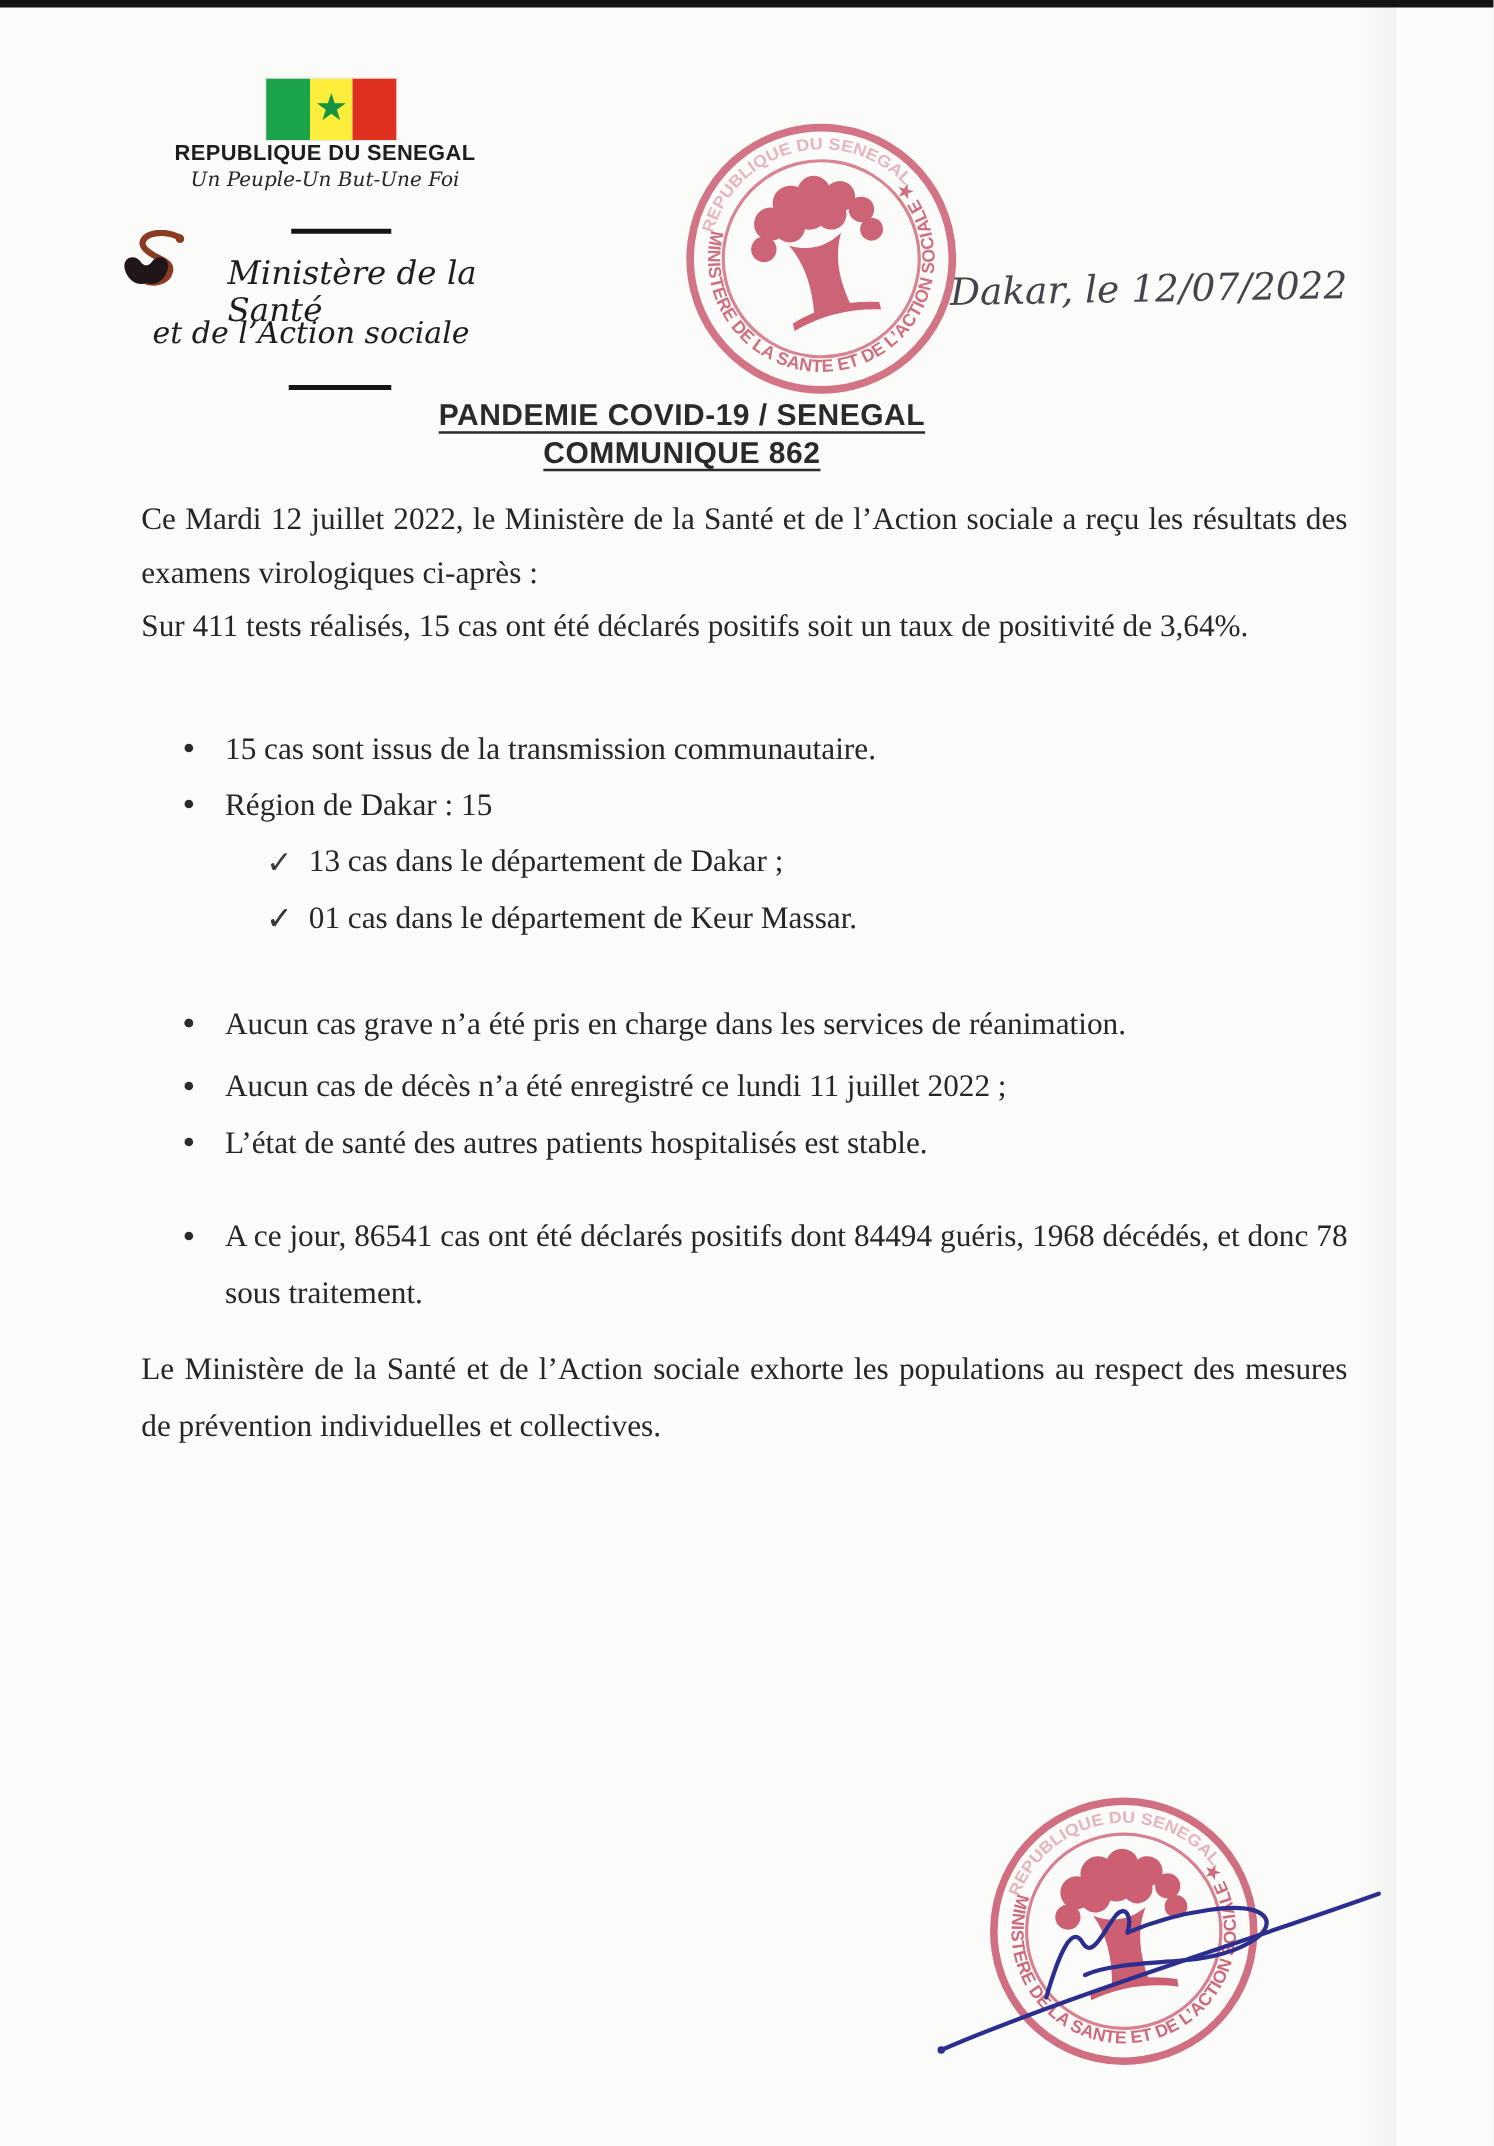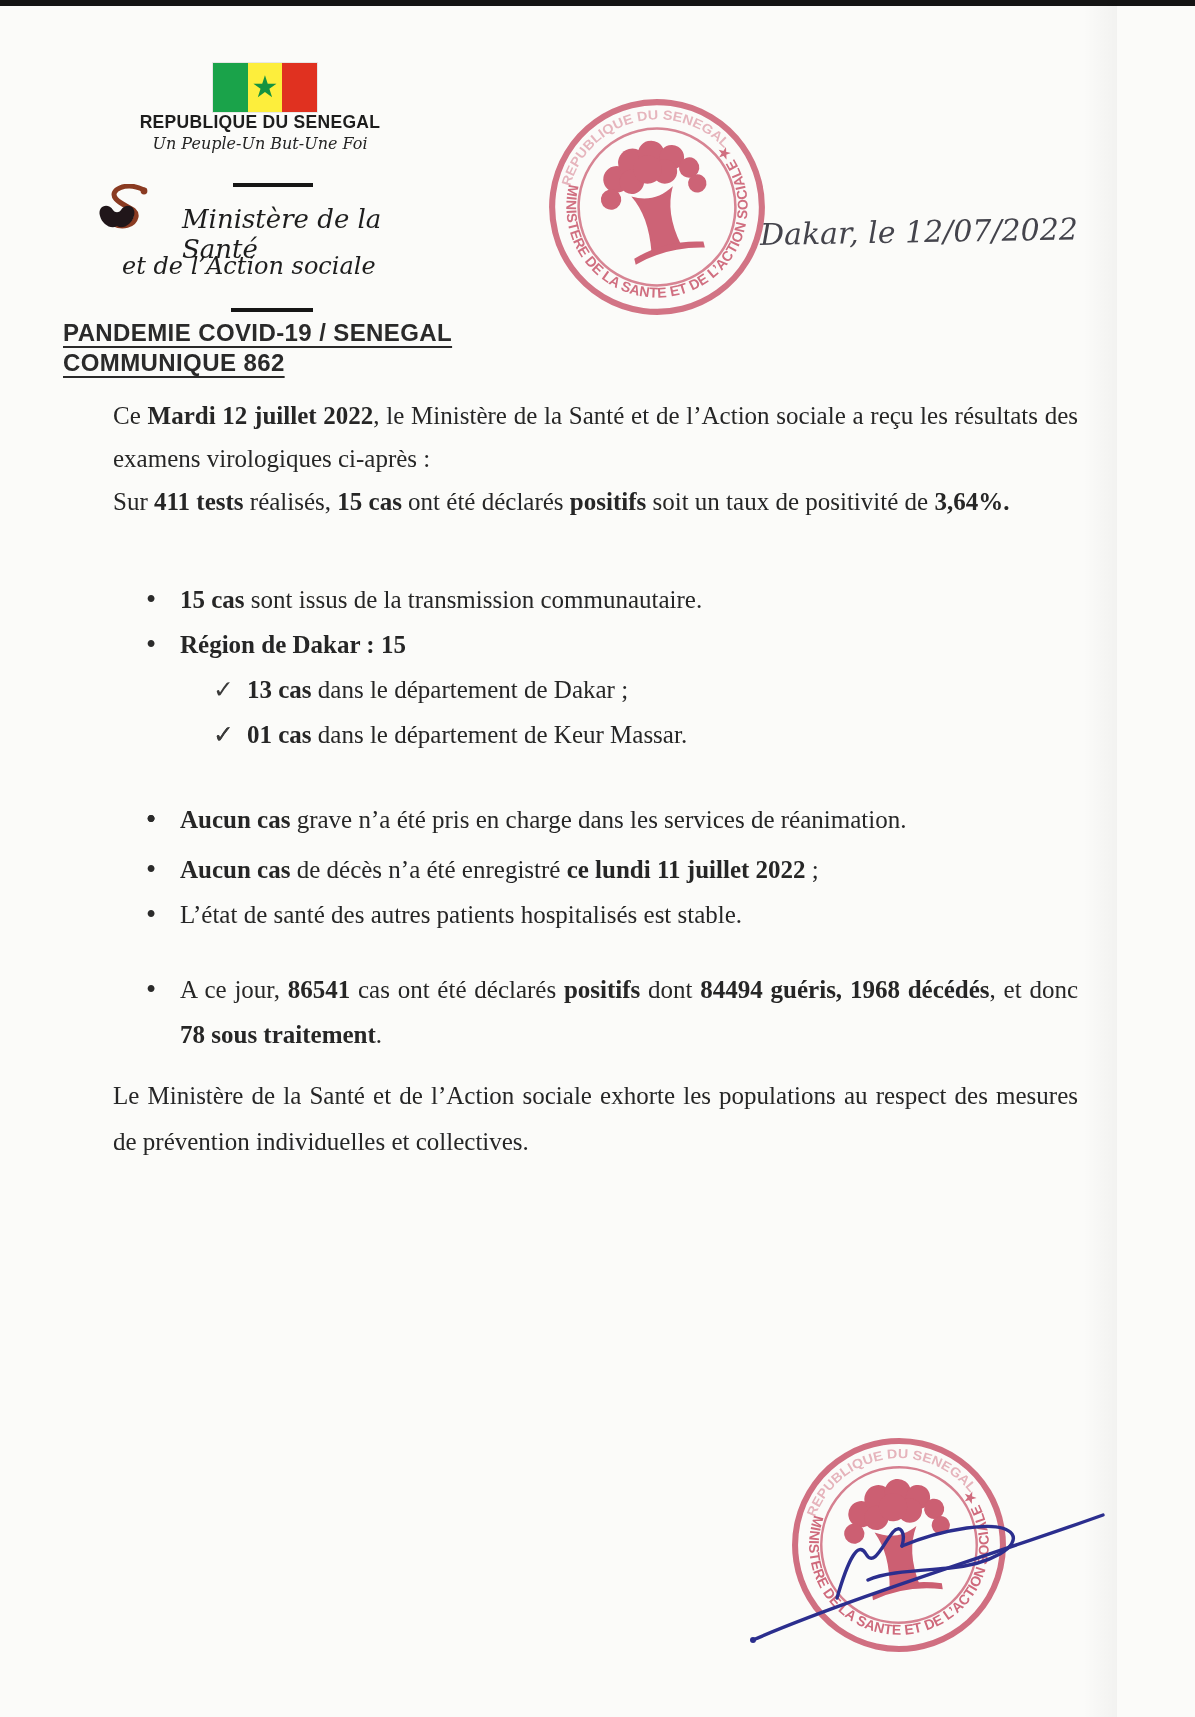--- a/index.html
+++ b/index.html
@@ -50,39 +50,39 @@
   .arcb{font-family:"Liberation Sans", sans-serif;font-weight:bold;font-size:14px;
     fill:currentColor;opacity:.85;}
   .arct{font-family:"Liberation Sans", sans-serif;font-weight:bold;font-size:13px;
     fill:currentColor;opacity:.42;}
   .tree{fill:currentColor;opacity:.92;}
   .sig{position:absolute;left:700px;top:1480px;width:440px;height:200px;color:var(--ink_blue);}
   .sig path{fill:none;stroke:currentColor;stroke-width:3.4;stroke-linecap:round;}
 
   
   .content{position:absolute;left:113px;top:318px;width:965px;}
-  .title{transform:translateX(-50px);
+  .title{text-align:center;transform:translateX(-50px);
     font-family:"Liberation Sans", sans-serif;font-weight:bold;font-size:24px;
     color:#2a2a2a;line-height:30px;letter-spacing:.4px;}
   .title div{text-decoration:underline;text-decoration-thickness:2px;text-underline-offset:5px;}
 
   .para{margin:0;text-align:justify;font-size:25px;}
   .intro{margin-top:16px;line-height:43px;}
   .tests{line-height:43px;}
   .vacc{margin-top:20px;line-height:45px;text-align:left;}
   .exhort{margin-top:16px;line-height:46px;}
 
   .list{list-style:none;margin:54px 0 0 0;padding:0;font-size:25px;}
   .list li{position:relative;padding-left:67px;line-height:45px;text-align:justify;}
   .list li.check{padding-left:134px;}
   .marker{position:absolute;left:33px;top:0;font-size:29px;color:#2b2b2b;}
   .check .marker{left:100px;font-size:25px;color:#3a3a3a;font-family:"DejaVu Sans", sans-serif;font-weight:bold;}
   .mt40{margin-top:40px;} .mt30{margin-top:30px;} .mt5{margin-top:5px;}
   .wide{line-height:58px;}
-  b{font-weight:bold;}
+  b{font-weight:normal;}
 </style>
 </head>
 <body>
 
 <div class="page">
   <div class="scan-edge"></div>
   <div class="scan-shade"></div>
 
   <div class="flag">
     <div class="band band-green"></div>

